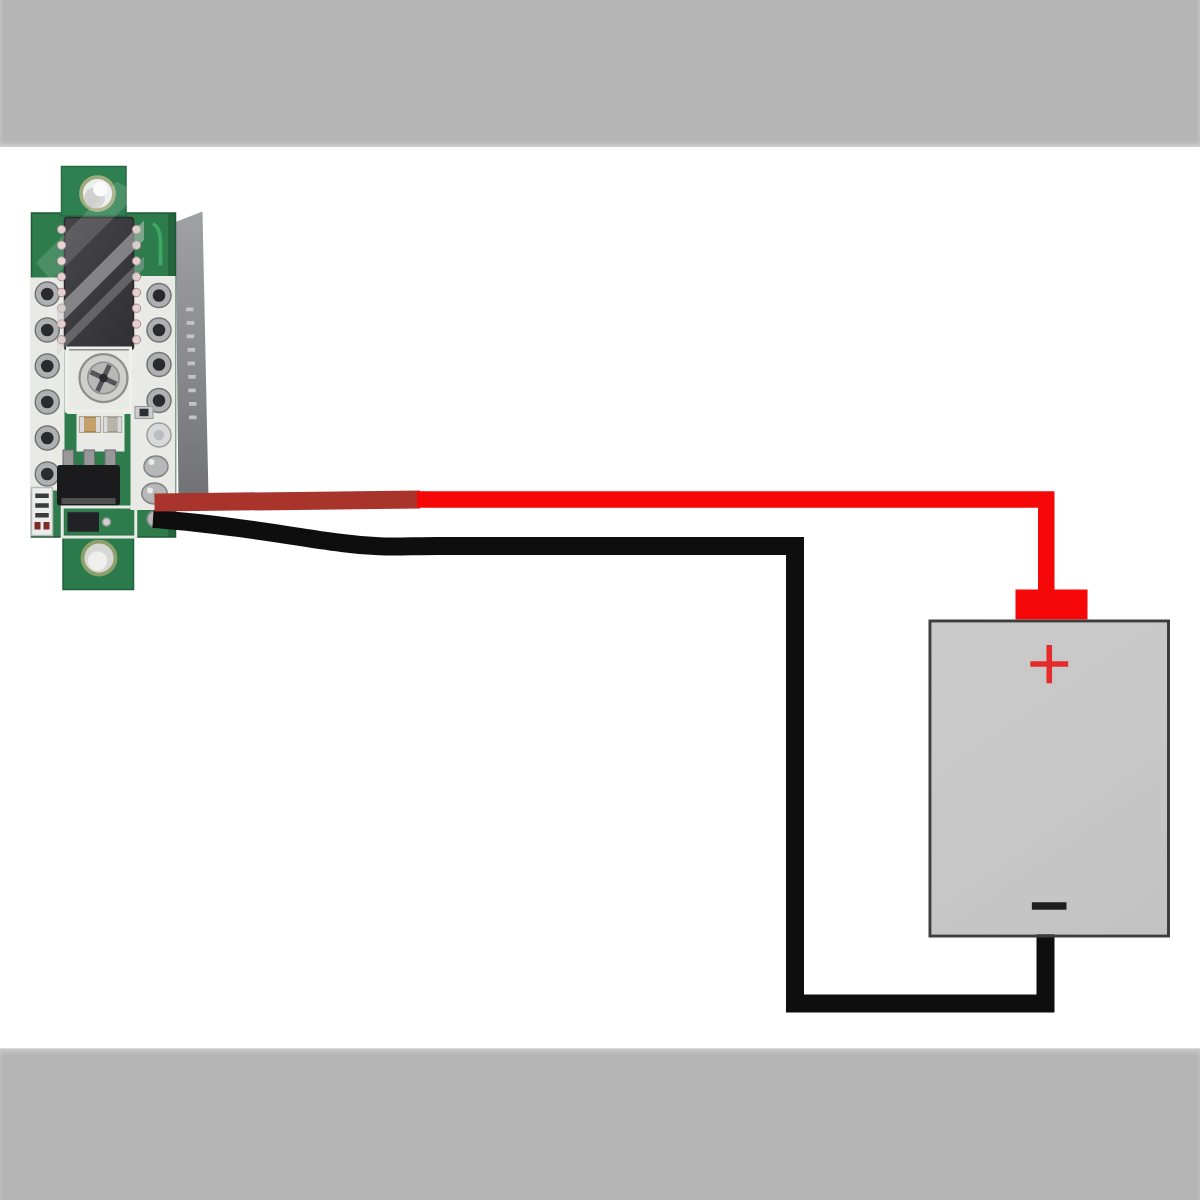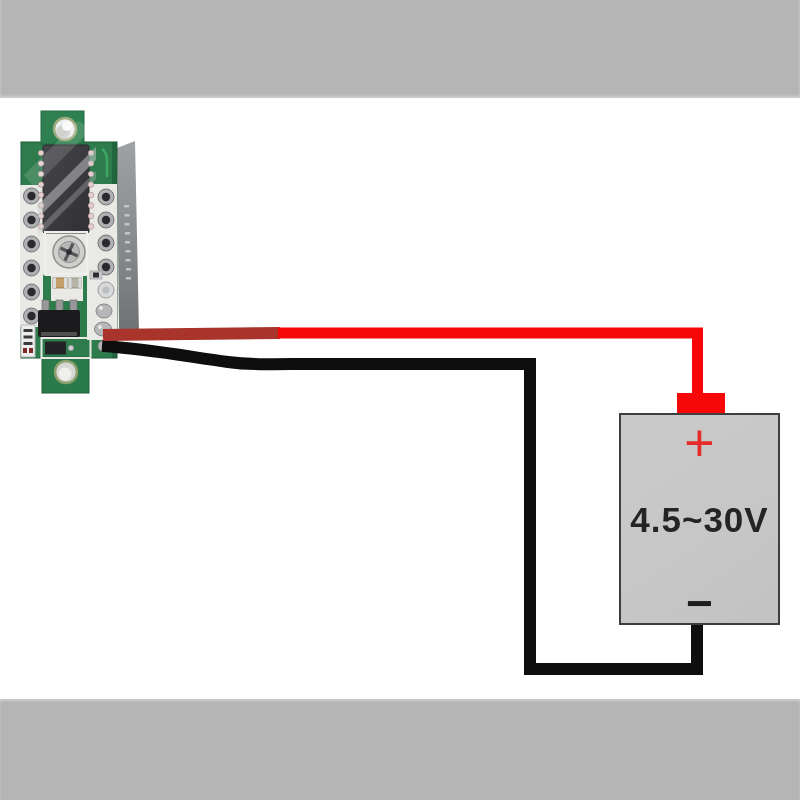--- a/index.html
+++ b/index.html
@@ -196,17 +196,16 @@
 
   <svg class="wires-svg" width="800" height="800" viewBox="0 0 800 800">
     <path d="M102 346 C150 349 190 357 228 362 C254 365.5 266 364 292 364 L530 364 L530 669 L697 669 L697 622" fill="none" stroke="#0e0e0e" stroke-width="12"></path>
     <path d="M103 335 L280 333" fill="none" stroke="#a8342c" stroke-width="12"></path>
     <path d="M278 333 L697.5 333 L697.5 396" fill="none" stroke="#f70808" stroke-width="11"></path>
     <rect x="677" y="393" width="48" height="20" fill="#f70808"></rect>
   </svg>
 
   <div class="battery">
     <div class="plus">+</div>
-    <div class="volt">4.5~30V</div>
     <div class="minus">−</div>
   </div>
 
 </div>
 
 </body></html>

